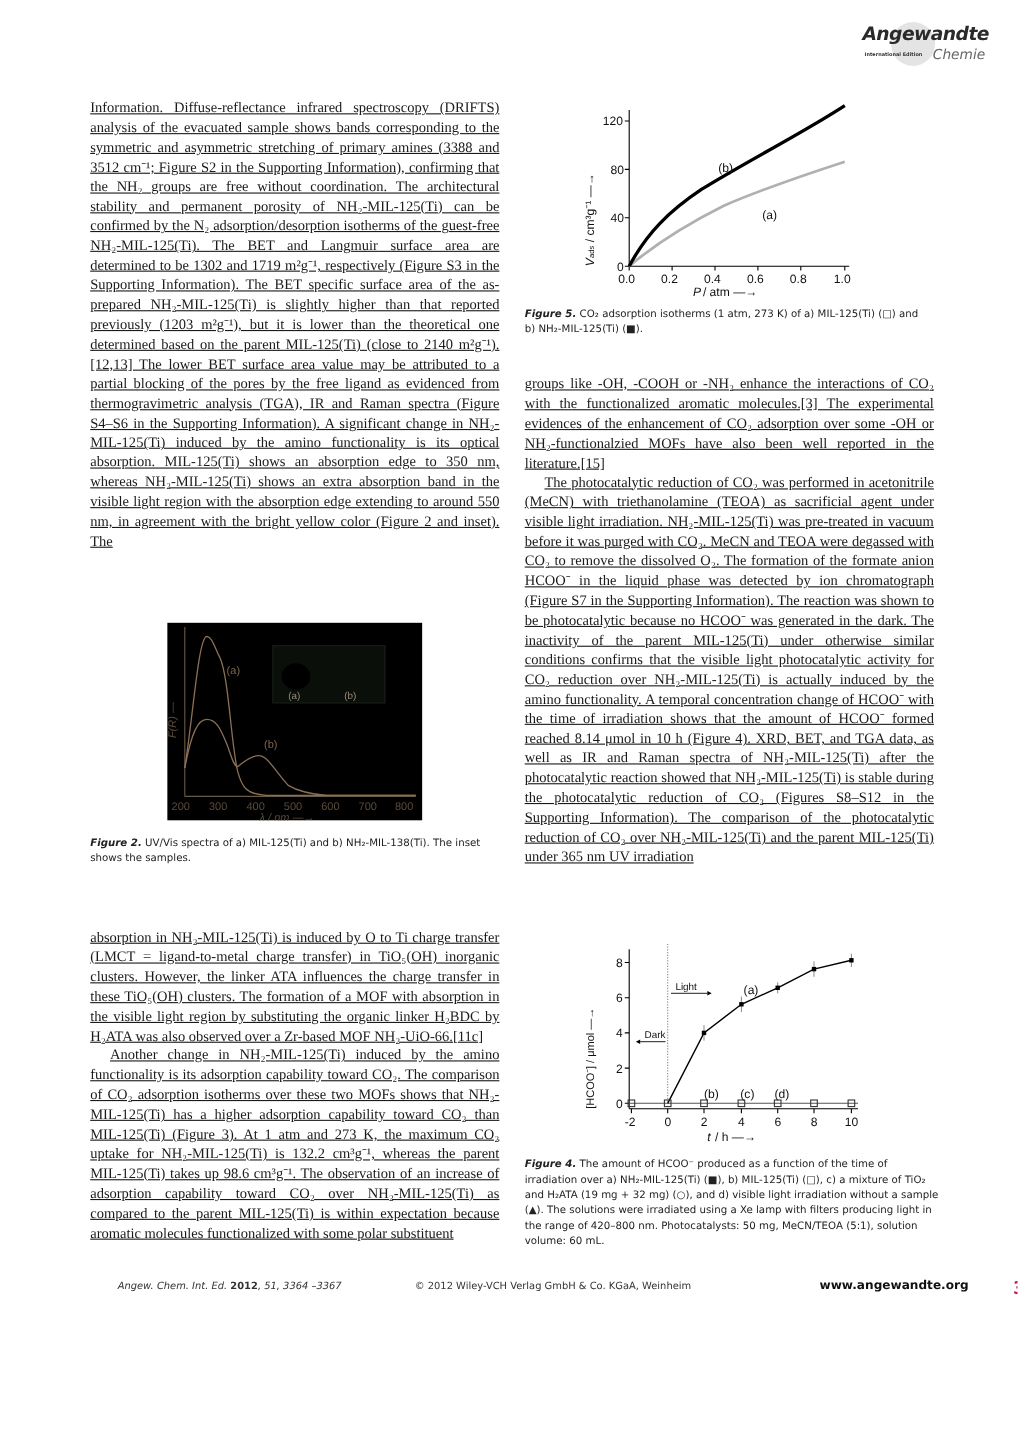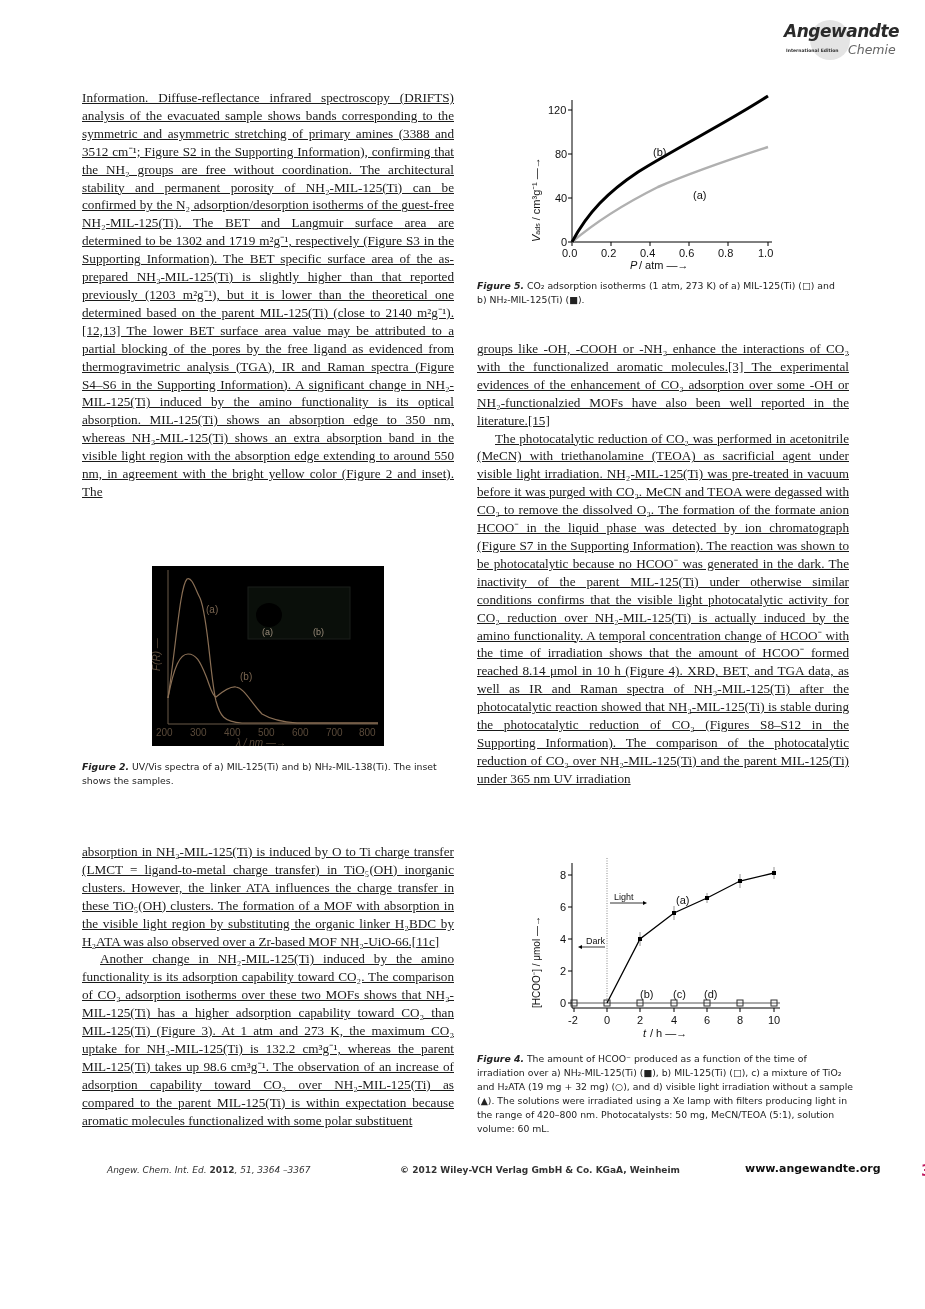--- a/index.html
+++ b/index.html
@@ -21,21 +21,21 @@
 
   .fig { position: absolute; }
   .fig svg { display: block; }
 
   .caption { position: absolute; font-family: "DejaVu Sans", sans-serif; font-size: 9.3px; line-height: 14px; color: #222; }
   .caption .fl { font-weight: bold; font-style: italic; }
 
   .footer { position: absolute; top: 1165px; font-size: 9px; font-family: "DejaVu Sans", sans-serif; color: #333; margin-left: 25px; }
   .footer-journal { left: 82px; font-style: italic; }
   .footer-journal b { font-style: normal; }
-  .footer-copy { left: 375px; font-weight: bold; }
+  .footer-copy { left: 352px; }
   .footer-url { left: 720px; font-weight: bold; font-size: 11px; top: 1162px; color: #111; }
   .footer-page { left: 896px; font-weight: bold; font-size: 16px; top: 1161px; color: #be185d; }
 </style>
 </head>
 <body>
 
 <div class="logo">
   <div class="logo-circle"></div>
   <div class="logo-main">Angewandte</div>
   <div class="logo-sub">International Edition</div>

